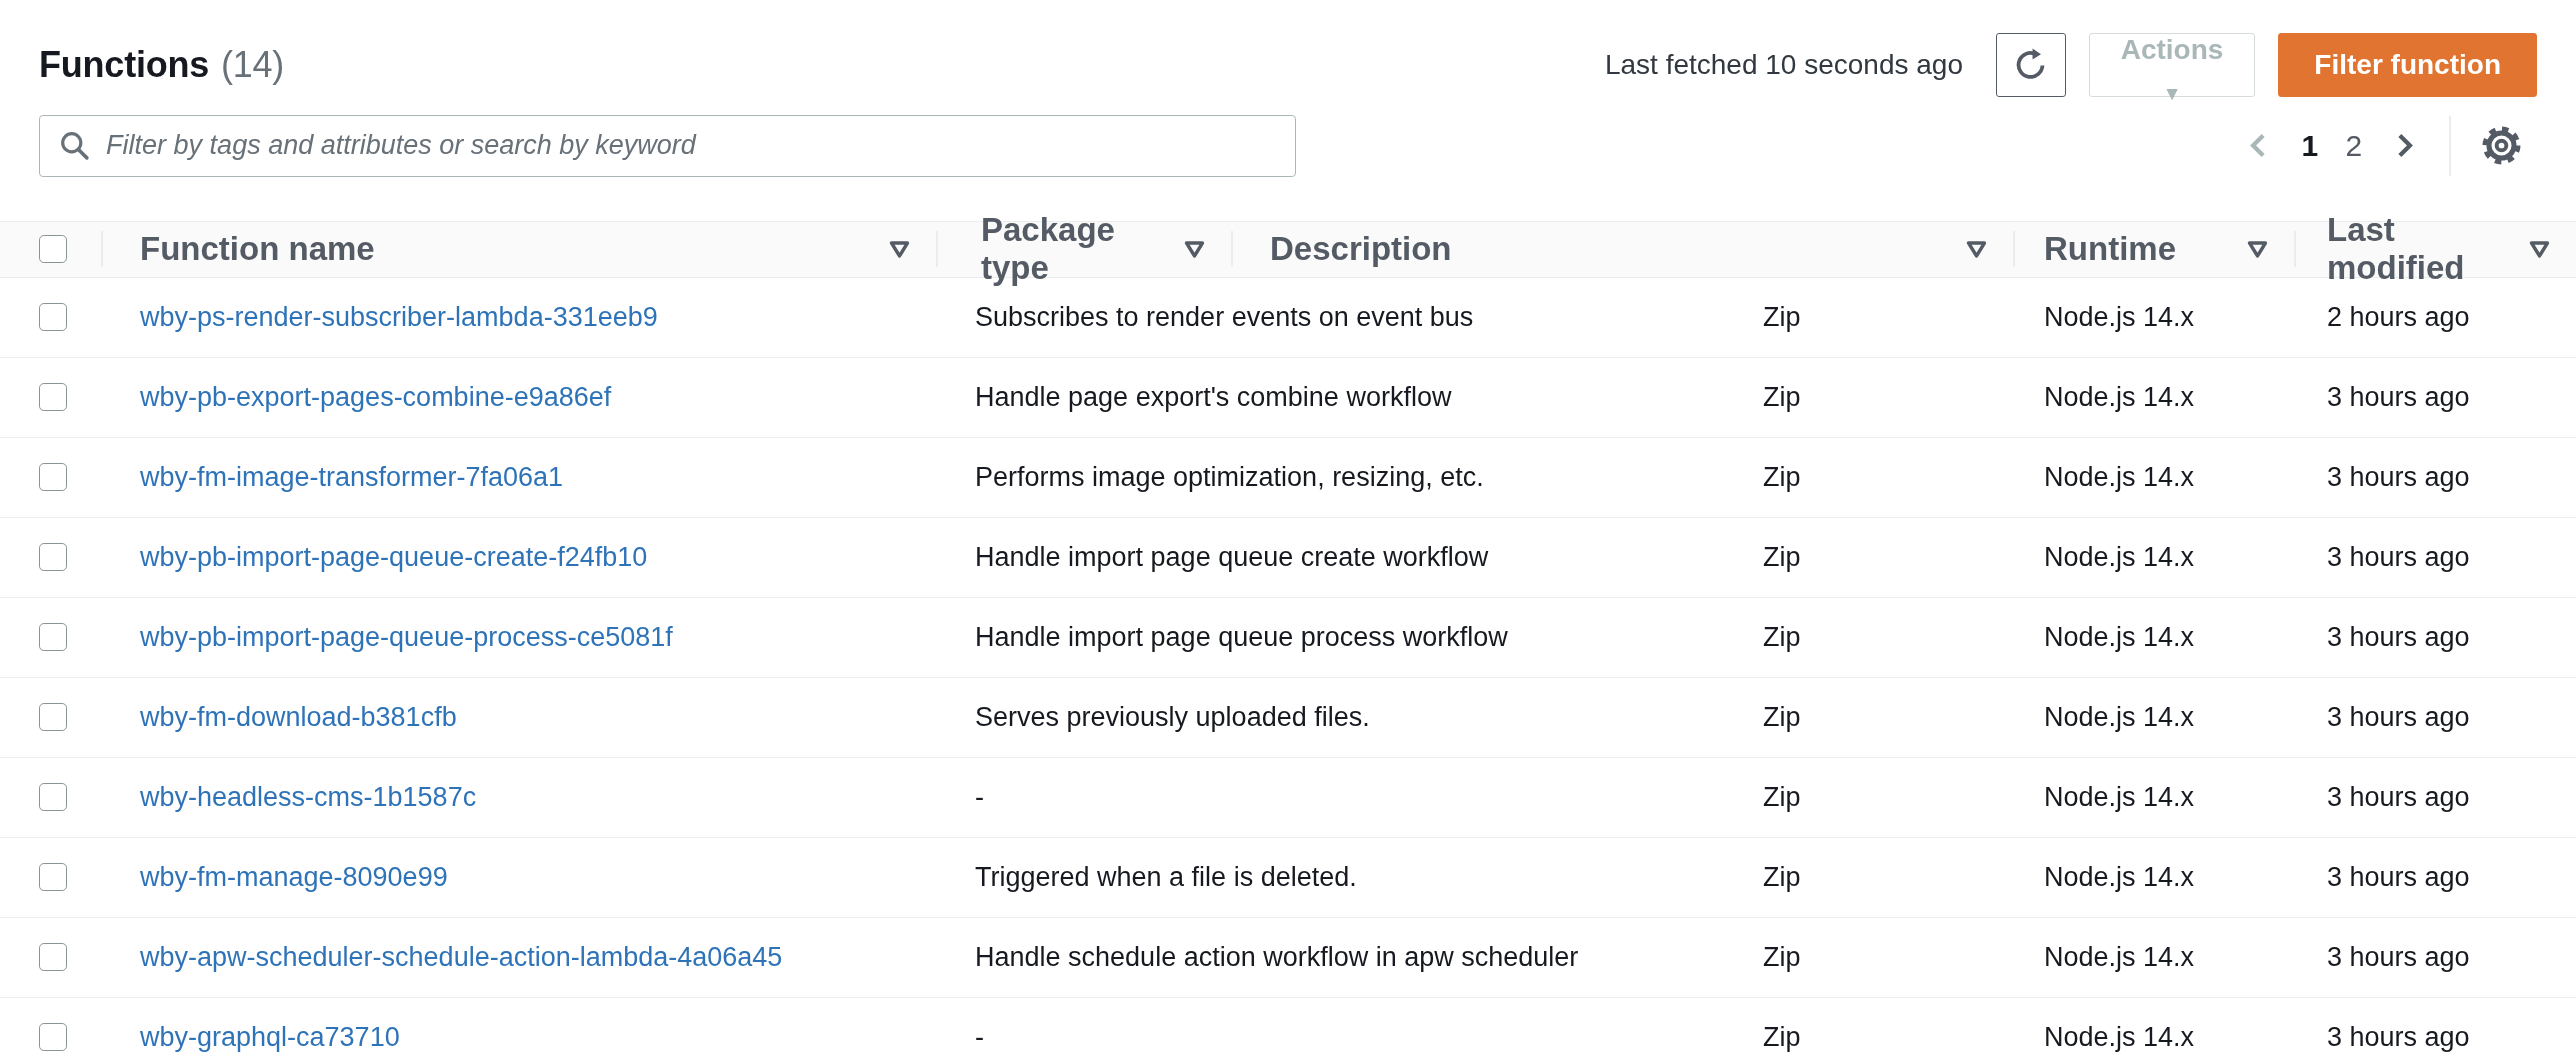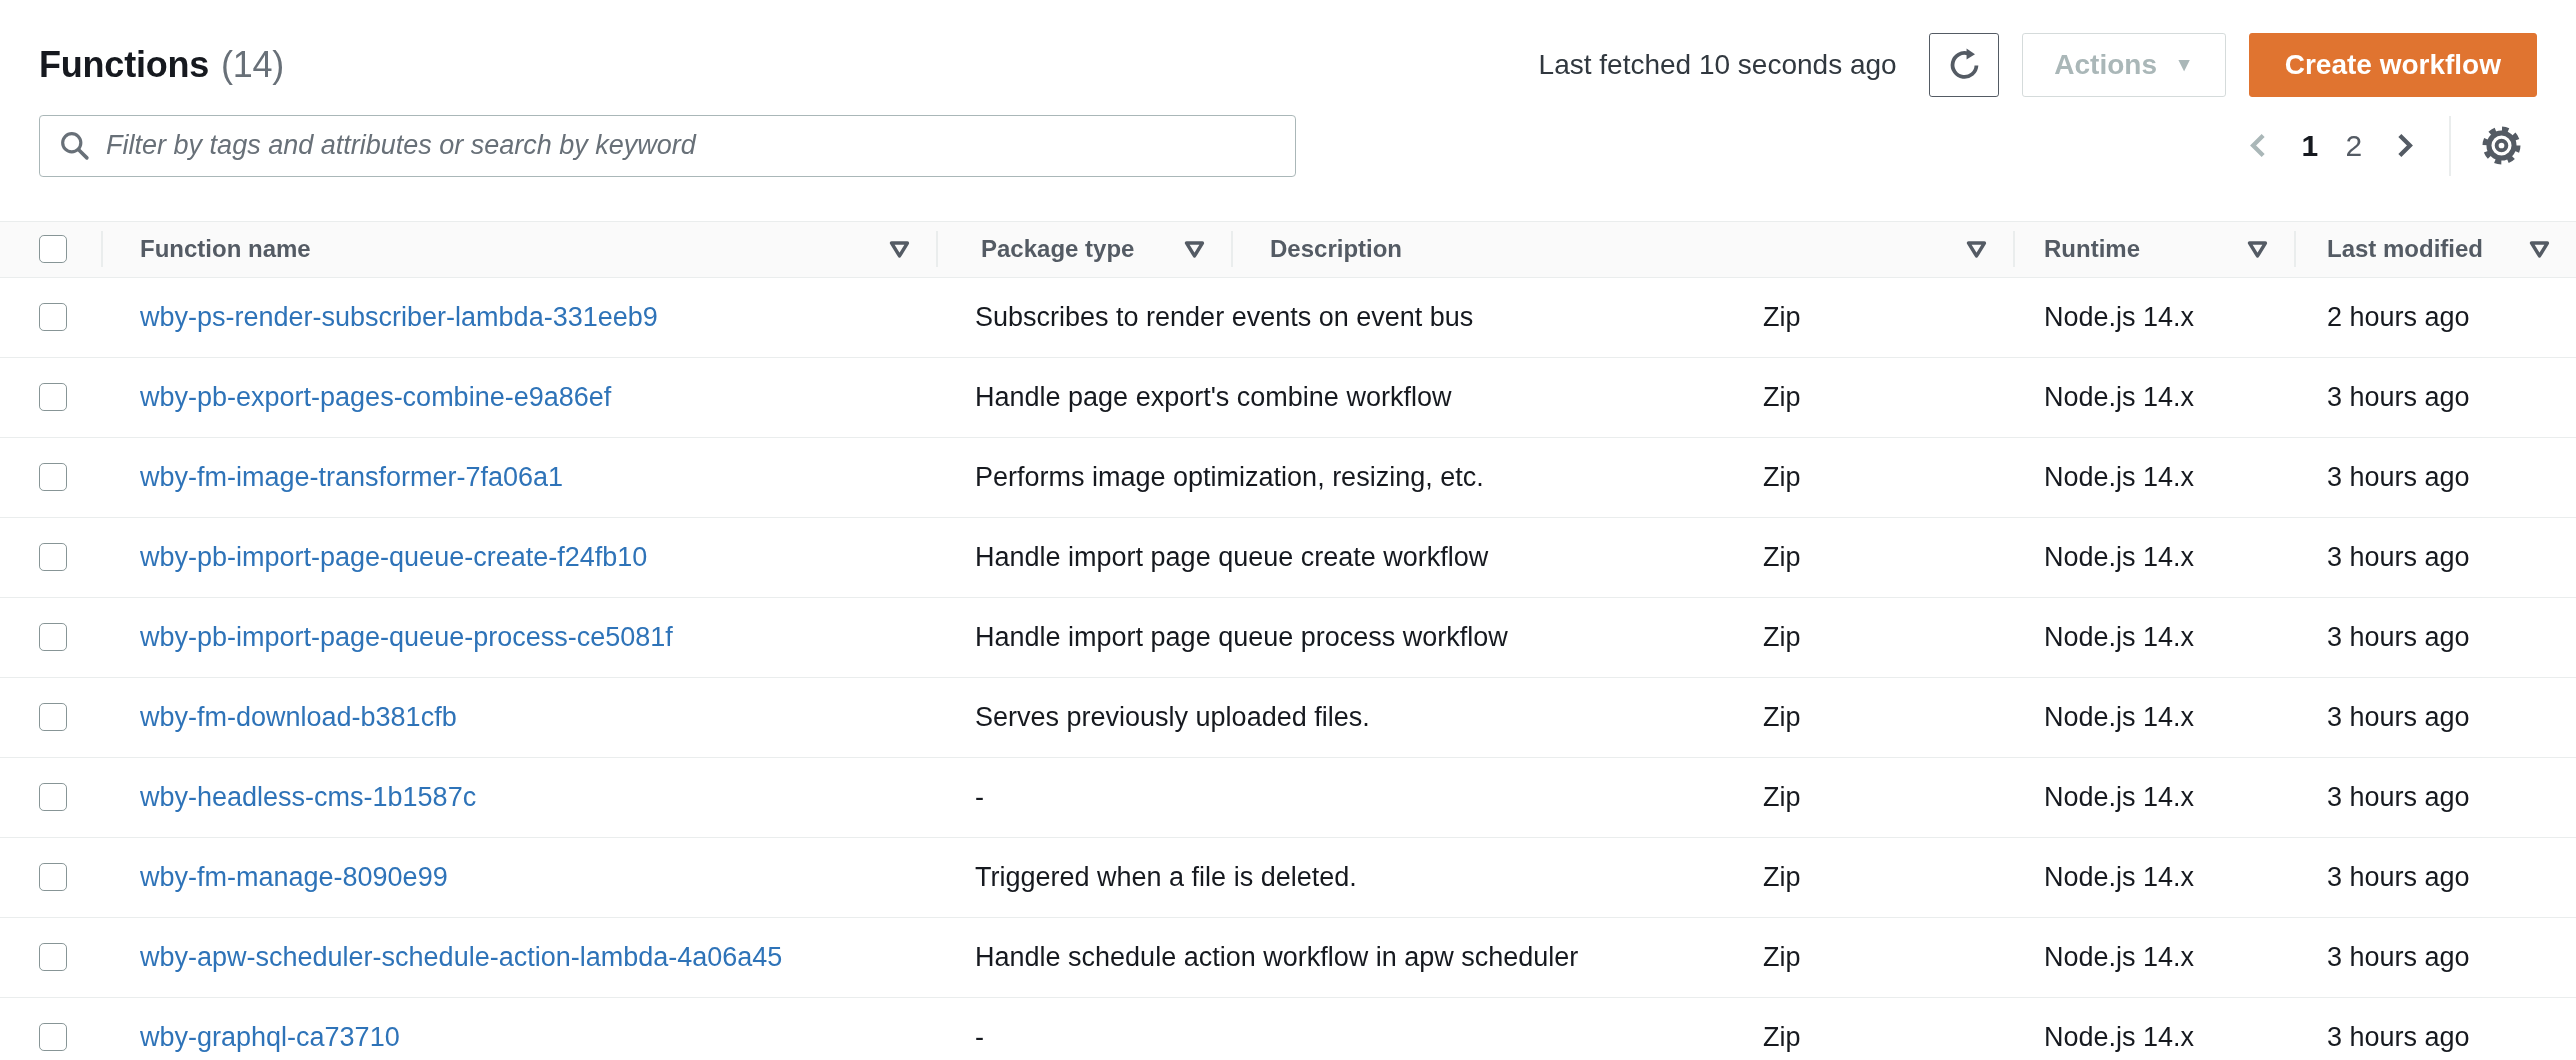--- a/index.html
+++ b/index.html
@@ -11,21 +11,21 @@
 
   
   .topbar{
     display:flex;justify-content:space-between;align-items:center;
     padding:33px 39px 0 39px;height:64px;box-sizing:content-box;gap:8px;
   }
   .title{font-size:36px;font-weight:700;letter-spacing:-0.2px;display:flex;gap:11.7px;align-items:baseline;}
   .title .count{font-weight:400;color:#687078;}
   .top-actions{display:flex;align-items:center;gap:23px;}
   .last-fetched{font-size:28px;color:#31383f;margin-right:9.7px;}
-  button{font-family:inherit;cursor:pointer;}
+  button{font-family:inherit;cursor:pointer;flex-direction:column;}
   .btn-refresh{
     width:70px;height:64px;background:#fff;border:1.9px solid #545b64;border-radius:2.9px;
     display:flex;align-items:center;justify-content:center;padding:0;
   }
   .btn-actions{
     height:64px;background:#fff;border:1.9px solid #d5dbdb;border-radius:2.9px;
     color:#aab7b8;font-weight:700;font-size:28px;padding:0 31px;
     display:flex;align-items:center;gap:17.5px;
   }
   .btn-actions .caret{font-size:19.4px;line-height:1;}
@@ -55,21 +55,21 @@
   }
   .pg-num{min-width:33px;}
   .pg-current{font-weight:700;color:#16191f;}
   .pg-divider{width:1.9px;height:60px;background:#eaeded;margin:0 15.5px;}
 
   
   .table{margin-top:44px;width:2576px;}
   .thead{
     display:flex;align-items:center;height:55px;background:#fafafa;
     border-top:1px solid #eaeded;border-bottom:1px solid #eaeded;
-    font-size:24px;font-weight:700;color:#545b64;
+    font-size:33px;font-weight:700;color:#545b64;
   }
   .th{position:relative;display:flex;align-items:center;height:100%;box-sizing:border-box;}
   .th.divided::before{
     content:"";position:absolute;left:0;top:9.7px;bottom:9.7px;width:1.9px;background:#eaeded;
   }
   .sort-icon{margin-left:auto;margin-right:25px;display:flex;align-items:center;}
   .col-check{width:101px;padding-left:39px;}
   .col-name{width:835px;padding-left:39px;}
   .col-desc{width:782px;padding-left:39px;}
   .col-pkg{width:295px;padding-left:45px;}
@@ -104,21 +104,21 @@
           <svg width="35" height="35" viewBox="0 0 24 24">
             <path d="M14.5 3.8 A 8.2 8.2 0 1 0 20.2 12" fill="none" stroke="#545b64" stroke-width="2.6"></path>
             <polygon points="13.4,0.4 19.2,4.2 13.4,7.8" fill="#545b64"></polygon>
           </svg>
         </span>
       </button>
       <button class="btn-actions">
         <span>Actions</span>
         <span class="caret">▼</span>
       </button>
-      <button class="btn-create">Create workflow</button>
+      <button class="btn-create">Filter function</button>
     </div>
   </div>
 
   <div class="controls">
     <div class="search">
       <span style="display:flex;">
         <svg width="33" height="33" viewBox="0 0 24 24">
           <circle cx="10" cy="10" r="6.6" fill="none" stroke="#687078" stroke-width="2.3"></circle>
           <line x1="15.2" y1="15.2" x2="21" y2="21" stroke="#687078" stroke-width="2.6" stroke-linecap="round"></line>
         </svg>

